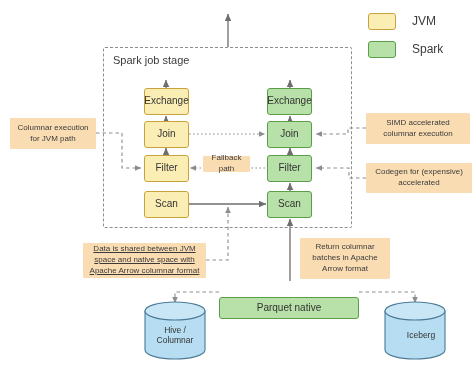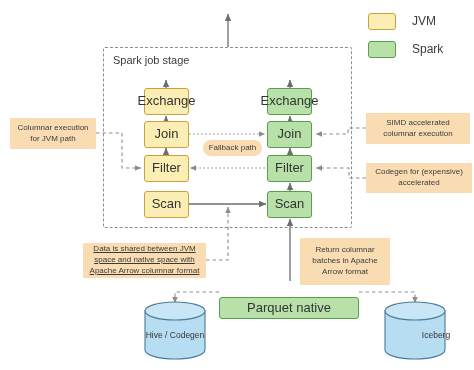--- a/index.html
+++ b/index.html
@@ -25,21 +25,21 @@
   }
   
   .node {
     position: absolute;
     box-sizing: border-box;
     display: flex;
     align-items: center;
     justify-content: center;
     text-align: center;
     border-radius: 3px;
-    font-size: 13px;
+    font-size: 10px;
     color: #333333;
     line-height: 1.25;
   }
   .jvm-node {
     background: #fbeeb4;
     border: 1px solid #caa23a;
   }
   .native-node {
     background: #b7e1a8;
     border: 1px solid #5b9e4a;
@@ -191,32 +191,32 @@
   <div class="node native-node" style="left:267px; top:155px; width:45px; height:27px;">Filter</div>
   <div class="node native-node" style="left:267px; top:191px; width:45px; height:27px;">Scan</div>
 
 
   <div class="note" style="left:10px; top:118px; width:86px; height:31px;">Columnar execution for JVM path</div>
 
   <div class="note" style="left:366px; top:113px; width:104px; height:31px;">SIMD accelerated columnar execution</div>
 
   <div class="note" style="left:366px; top:163px; width:106px; height:30px;">Codegen for (expensive) accelerated</div>
 
-  <div class="note" style="left:203px; top:140px; width:59px; height:16px;border-radius:8px;">Fallback path</div>
+  <div class="note" style="left:203px; top:156px; width:47px; height:16px;">Fallback path</div>
 
   <div class="note" style="left:83px; top:243px; width:123px; height:35px;text-decoration:underline;">Data is shared between JVM space and native space with Apache Arrow columnar format</div>
 
-  <div class="note" style="left:300px; top:238px; width:90px; height:47px;">Return columnar batches in Apache Arrow format</div>
+  <div class="note" style="left:300px; top:238px; width:90px; height:41px;">Return columnar batches in Apache Arrow format</div>
 
   <div class="node native-node" style="left:219px; top:281px; width:140px; height:22px;margin-top:16px;">Parquet native</div>
 
   <div class="cylinder" style="left:145px; top:311px; width:60px; height:48px;">
-    <div class="cyl-label">Hive / Codegen</div>
+    <div class="cyl-label">Hive / Columnar</div>
   </div>
-  <div class="cylinder" style="left:385px; top:311px; width:72px; height:48px;padding-left:10px;">
+  <div class="cylinder" style="left:385px; top:311px; width:72px; height:48px;">
     <div class="cyl-label">Iceberg</div>
   </div>
 
   <div class="legend">
     <div class="legend-row">
       <div class="legend-swatch jvm"></div>
       <div class="legend-text">JVM</div>
     </div>
     <div class="legend-row">
       <div class="legend-swatch native"></div>

